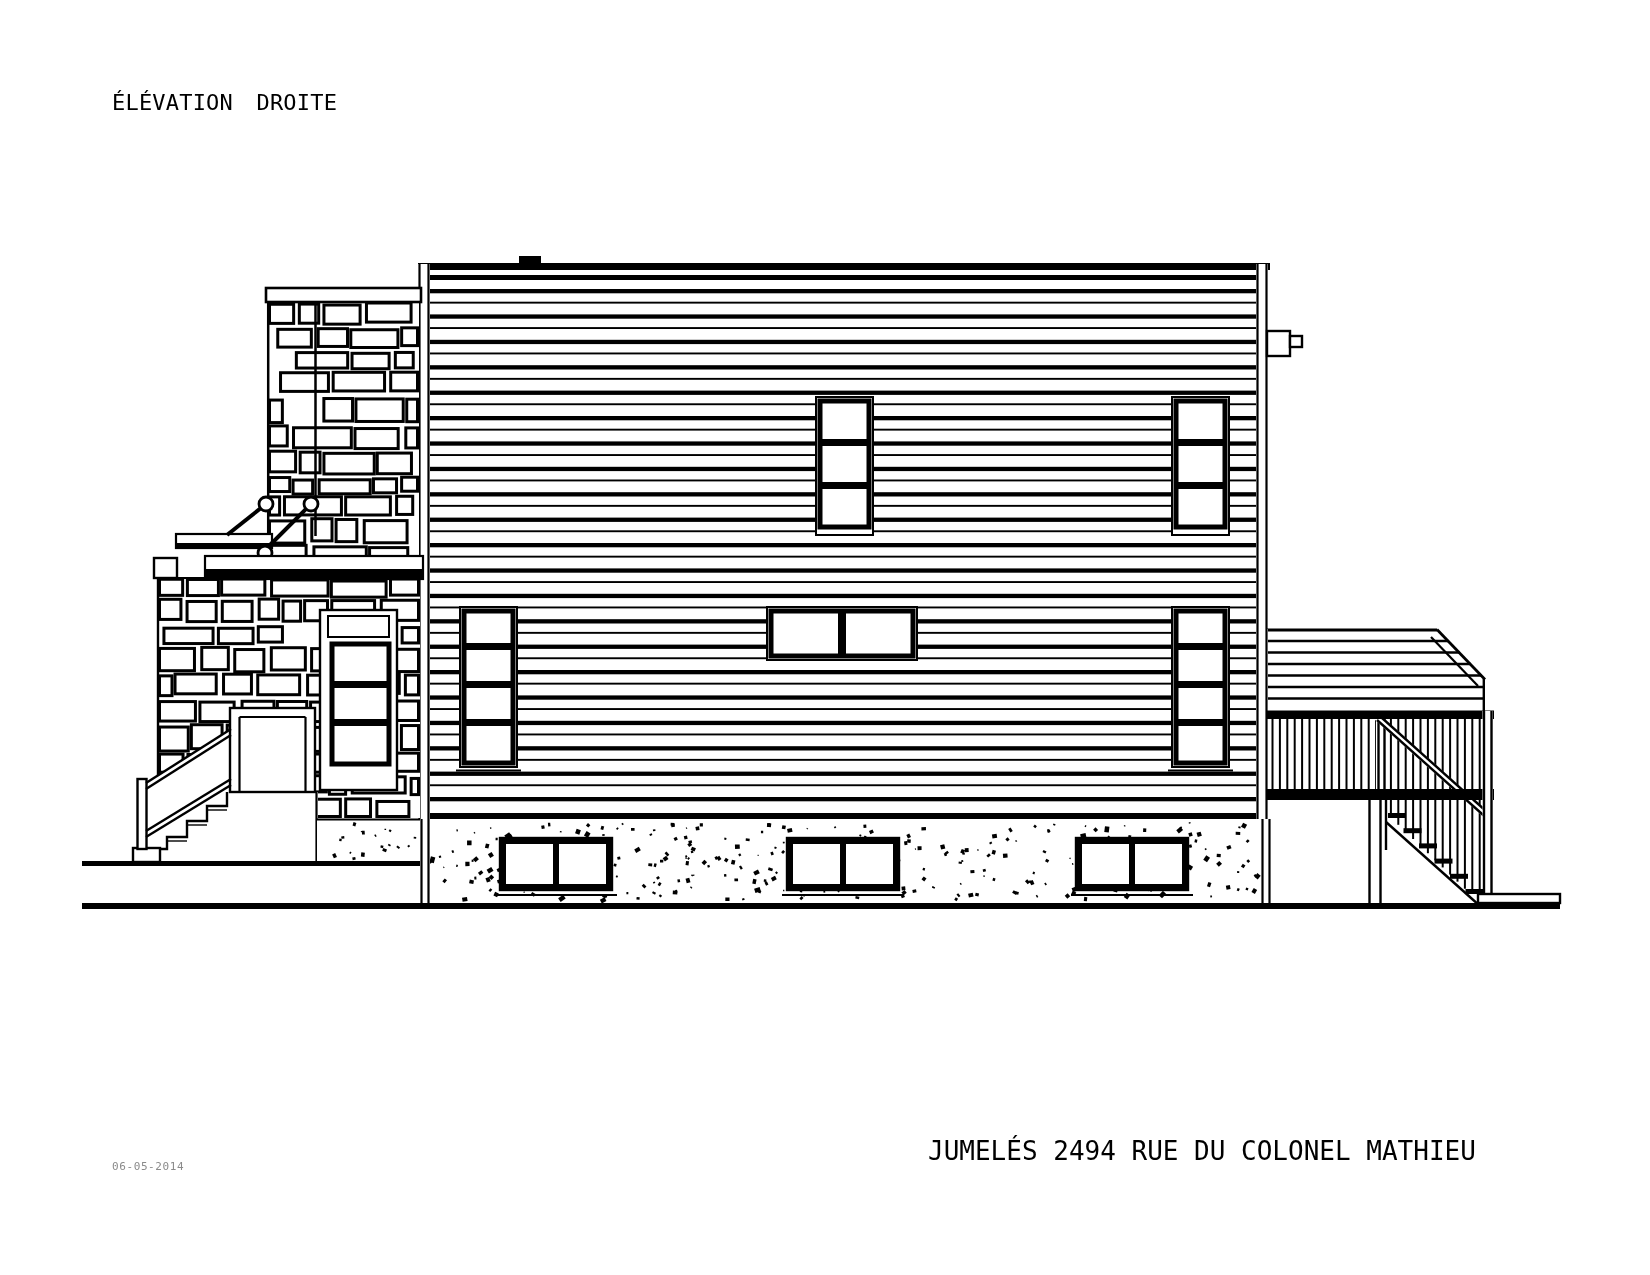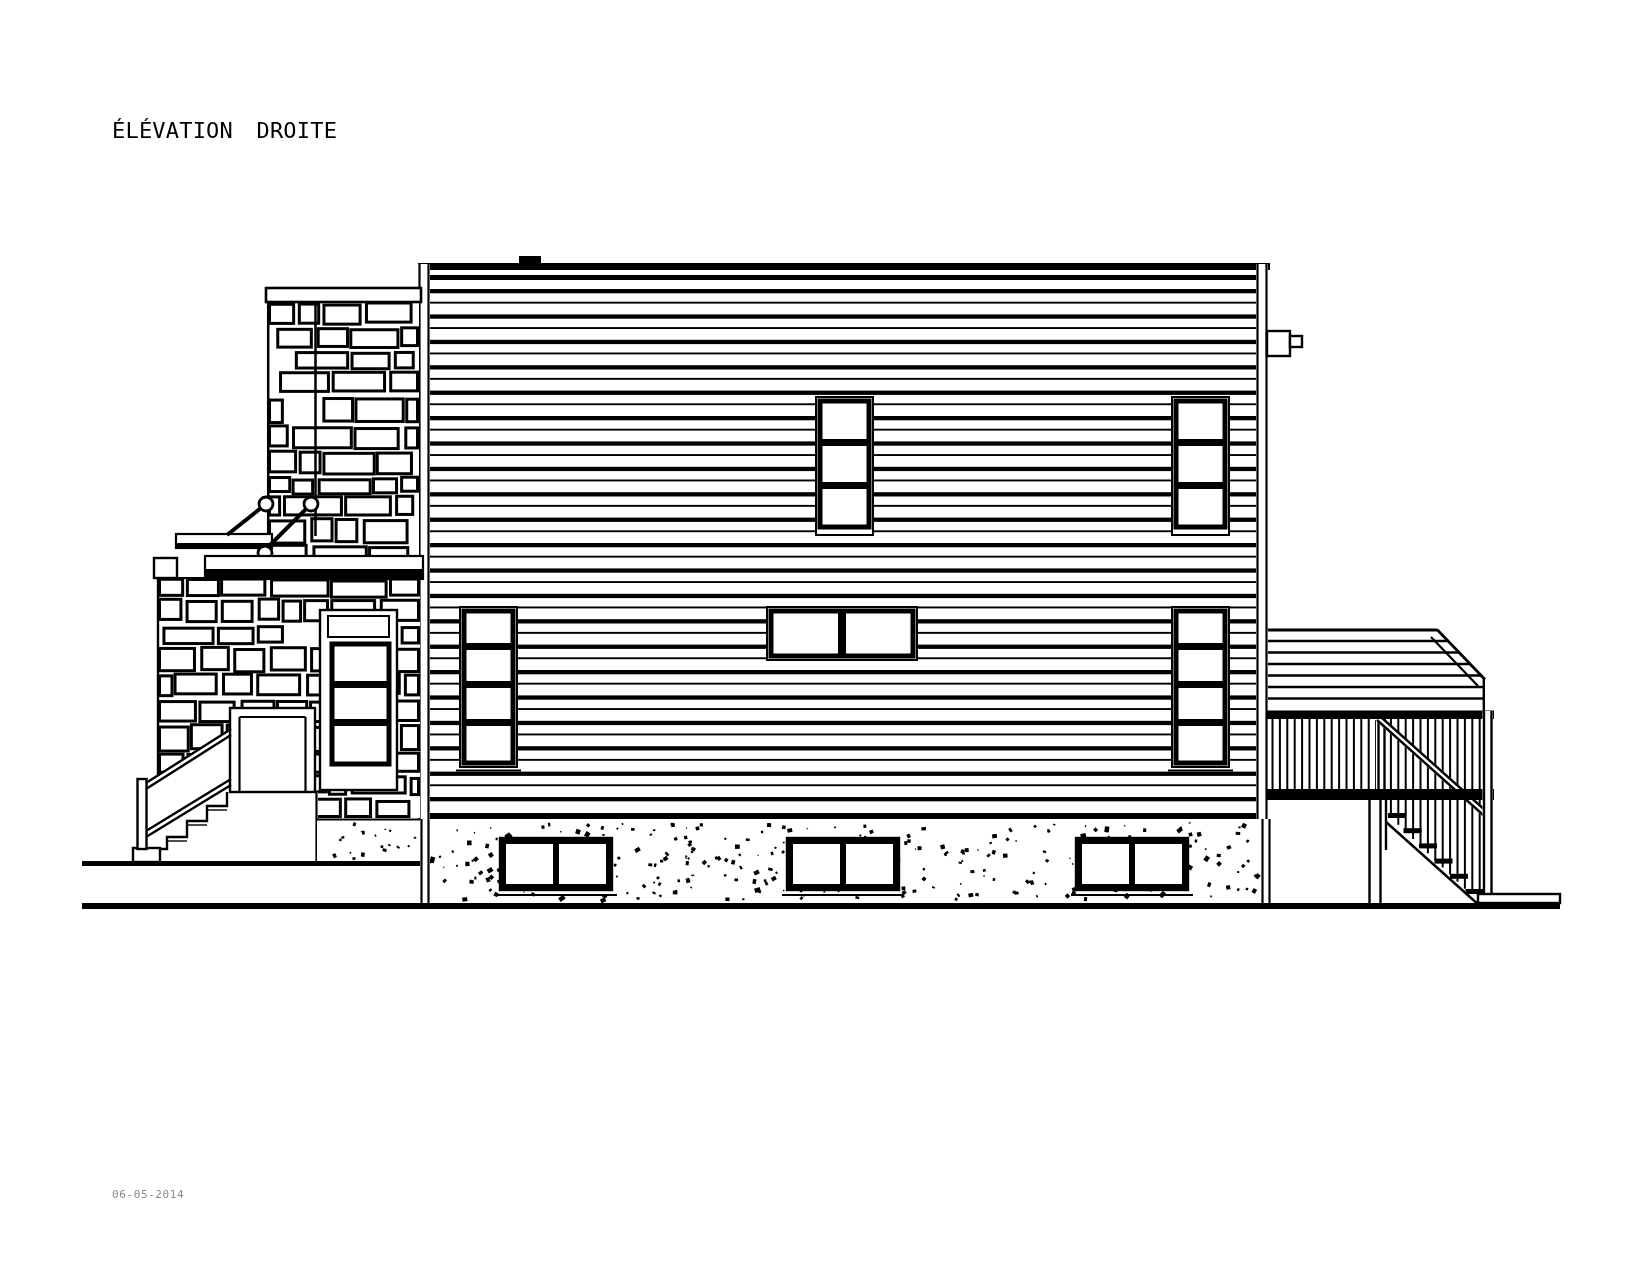--- a/index.html
+++ b/index.html
@@ -1,21 +1,21 @@
 <!DOCTYPE html>
 <html><head>
 <meta charset="utf-8">
 <style>
   html,body{margin:0;padding:0;}
   body{
     width:1650px;height:1275px;background:#ffffff;overflow:hidden;position:relative;
     font-family:"DejaVu Sans Mono","Liberation Mono",monospace;
   }
   .sheet{position:absolute;left:0;top:0;width:1650px;height:1275px;}
-  .t{position:absolute;line-height:1;color:#000;white-space:pre;margin-top:28px;}
+  .t{position:absolute;line-height:1;color:#000;white-space:pre;}
   .title-main{left:112px;top:92px;font-size:22px;letter-spacing:.2px;word-spacing:10px;}
   .title-project{left:928px;top:1138px;font-size:26px;letter-spacing:0;}
   .date-stamp{left:112px;top:1161px;font-size:11px;letter-spacing:.6px;color:#8a8a8a;}
   svg{position:absolute;left:0;top:0;}
 </style>
 </head>
 <body>
 
 <div class="sheet">
   <div class="t title-main">ÉLÉVATION DROITE</div>
@@ -660,14 +660,15 @@
         <rect x="1368" y="800" width="14" height="104" fill="#ffffff"></rect>
         <line x1="1369.5" y1="800" x2="1369.5" y2="904" stroke="#000000" stroke-width="2.4"></line>
         <line x1="1380.5" y1="800" x2="1380.5" y2="904" stroke="#000000" stroke-width="2.4"></line>
         <rect x="1478" y="894" width="82" height="9" fill="#ffffff" stroke="#000000" stroke-width="2.4"></rect>
       </g>
       <g>
         <rect x="82" y="861" width="338" height="5" fill="#000000"></rect>
         <rect x="82" y="903" width="1478" height="6" fill="#000000"></rect>
       </g>
     </svg>
+  <div class="t title-project">JUMELÉS 2494 RUE DU COLONEL MATHIEU</div>
   <div class="t date-stamp">06-05-2014</div>
 </div>
 
 </body></html>

